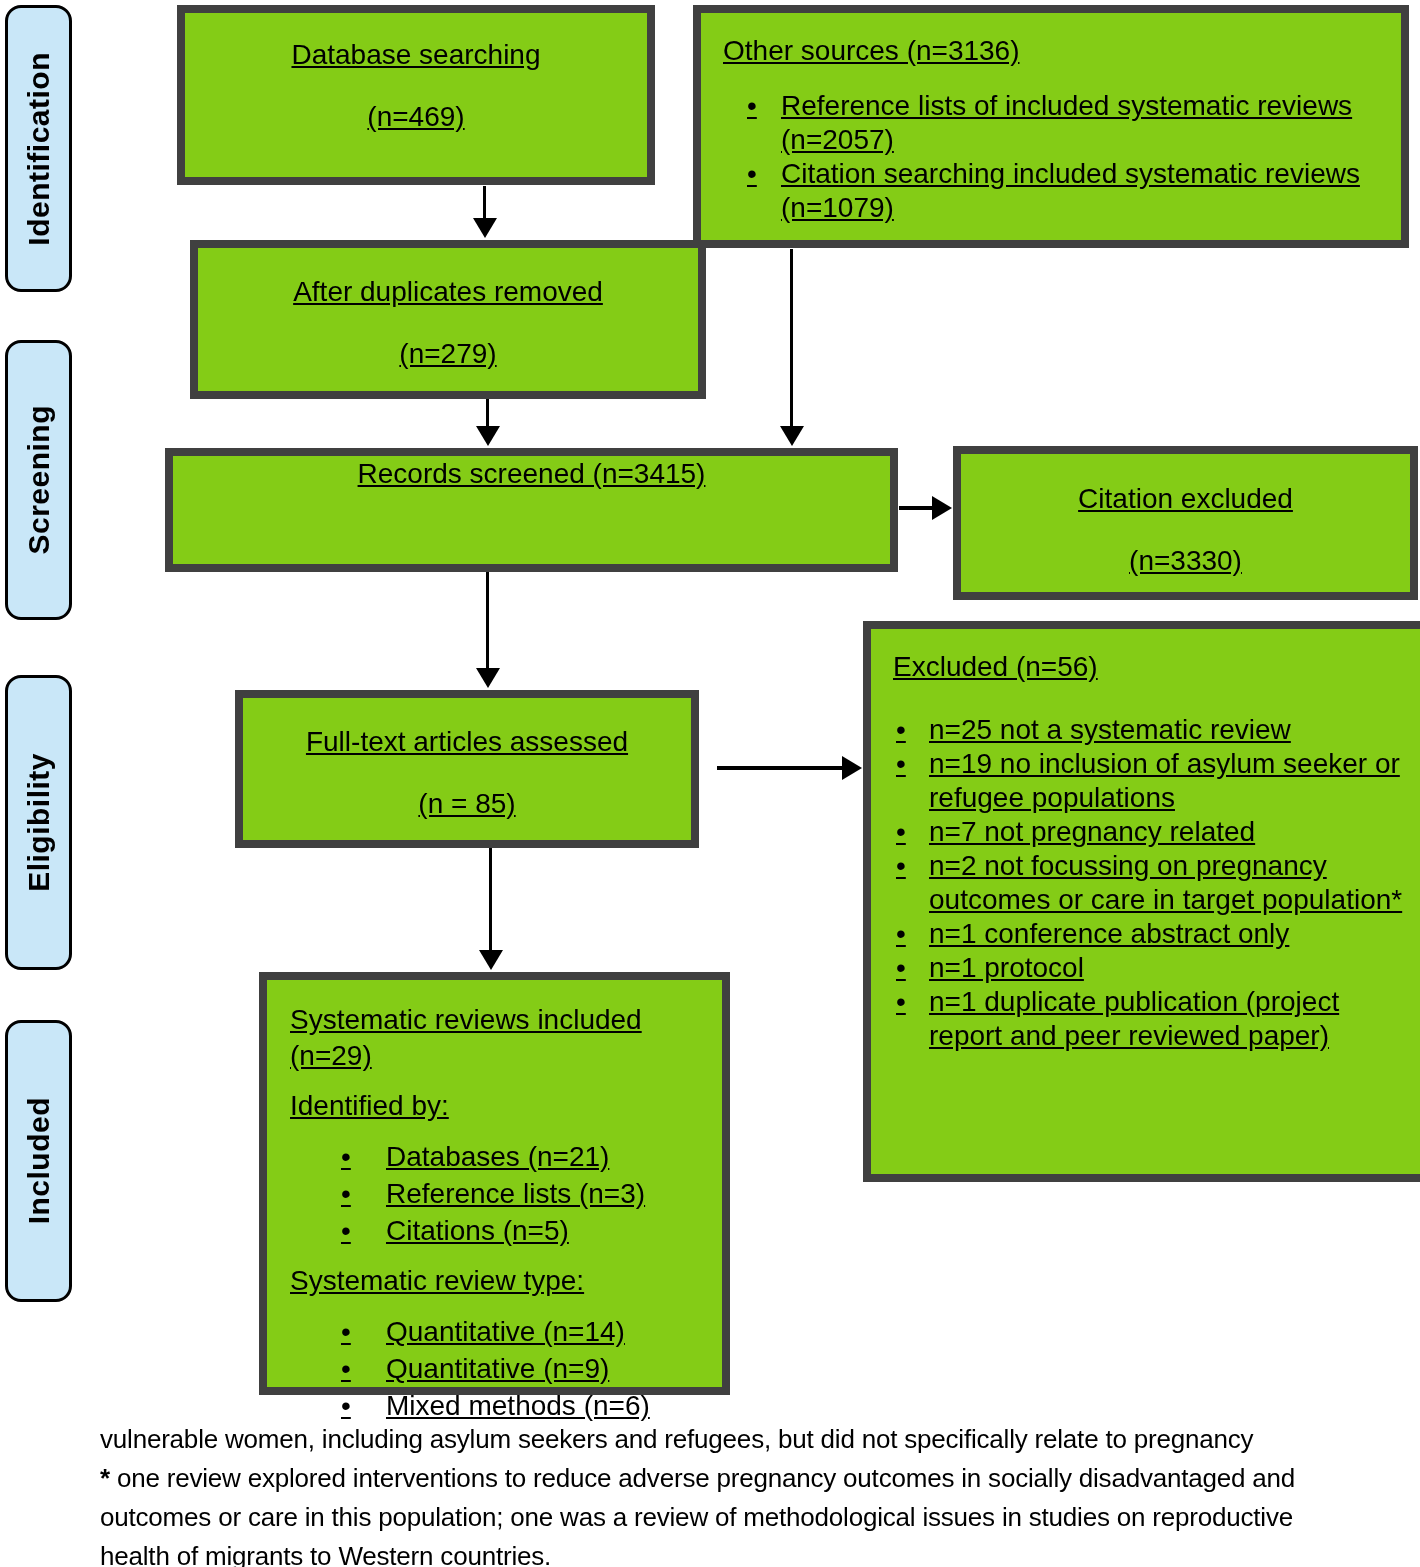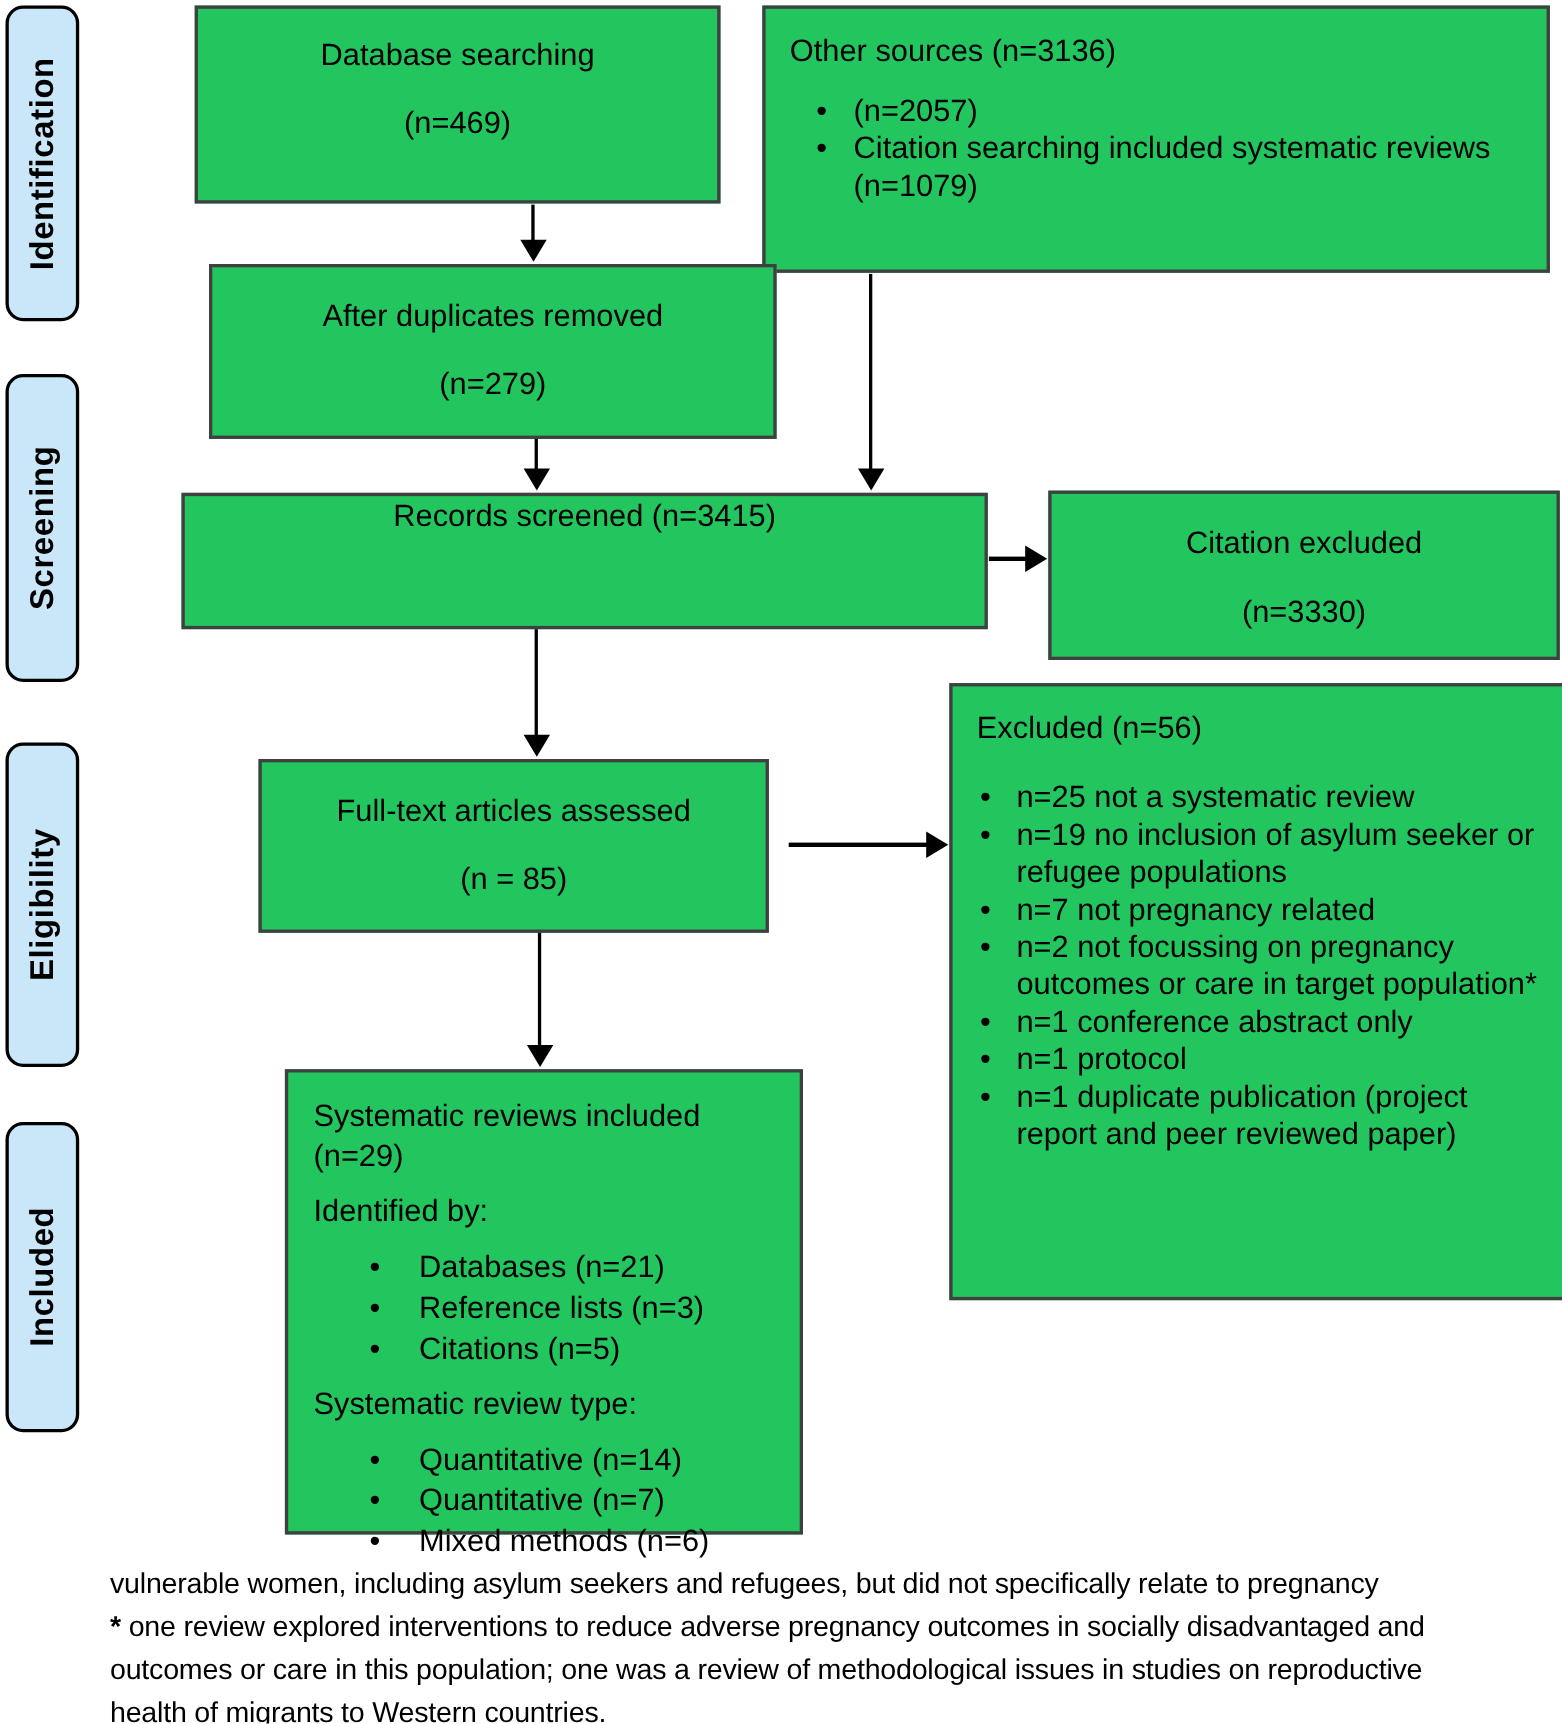--- a/index.html
+++ b/index.html
@@ -24,22 +24,22 @@
     writing-mode:vertical-rl;transform:rotate(180deg);
     font-weight:bold;font-size:30px;letter-spacing:.5px;white-space:nowrap;
   }
   #stage-identification{top:5px;height:287px;}
   #stage-screening{top:340px;height:280px;}
   #stage-eligibility{top:675px;height:295px;}
   #stage-included{top:1020px;height:282px;}
 
   
   .box{
-    position:absolute;background:#22c55e;border:3px solid #404040;
-    box-sizing:border-box;font-size:28px;line-height:36px;
+    position:absolute;background:#84cc16;border:8px solid #404040;
+    box-sizing:border-box;font-size:28px;line-height:36px;text-decoration:underline;
   }
   .center{text-align:center;}
   .center .l2{margin-top:26px;}
 
   #box-database {left:177px;top:5px;width:478px;height:180px;padding-top:24px;}
   #box-other    {left:693px;top:5px;width:716px;height:243px;padding:20px 14px 0 22px;}
   #box-duplicates{left:170px;top:240px;width:516px;height:159px;padding-top:26px;margin-left:20px;}
   #box-screened {left:165px;top:448px;width:733px;height:124px;}
   #box-rexcluded{left:953px;top:446px;width:465px;height:154px;padding-top:27px;}
   #box-fulltext {left:235px;top:690px;width:464px;height:158px;padding-top:26px;}
@@ -116,20 +116,21 @@
     <div class="l1">Database searching</div>
     <div class="l2">(n=469)</div>
   </div>
 
   <div class="box" id="box-other">
     <div class="btitle">Other sources (n=3136)</div>
     <div class="bullets">
         <div class="bullet-row">
           <span class="dot">•</span>
           <span class="btxt">
+            <span class="line">Reference lists of included systematic reviews</span>
             <span class="line">(n=2057)</span>
           </span>
         </div>
         <div class="bullet-row">
           <span class="dot">•</span>
           <span class="btxt">
             <span class="line">Citation searching included systematic reviews</span>
             <span class="line">(n=1079)</span>
           </span>
         </div>
@@ -233,21 +234,21 @@
     <div class="bullets">
         <div class="bullet-row">
           <span class="dot">•</span>
           <span class="btxt">
             <span class="line">Quantitative (n=14)</span>
           </span>
         </div>
         <div class="bullet-row">
           <span class="dot">•</span>
           <span class="btxt">
-            <span class="line">Quantitative (n=7)</span>
+            <span class="line">Quantitative (n=9)</span>
           </span>
         </div>
         <div class="bullet-row">
           <span class="dot">•</span>
           <span class="btxt">
             <span class="line">Mixed methods (n=6)</span>
           </span>
         </div>
       </div>
   </div>

